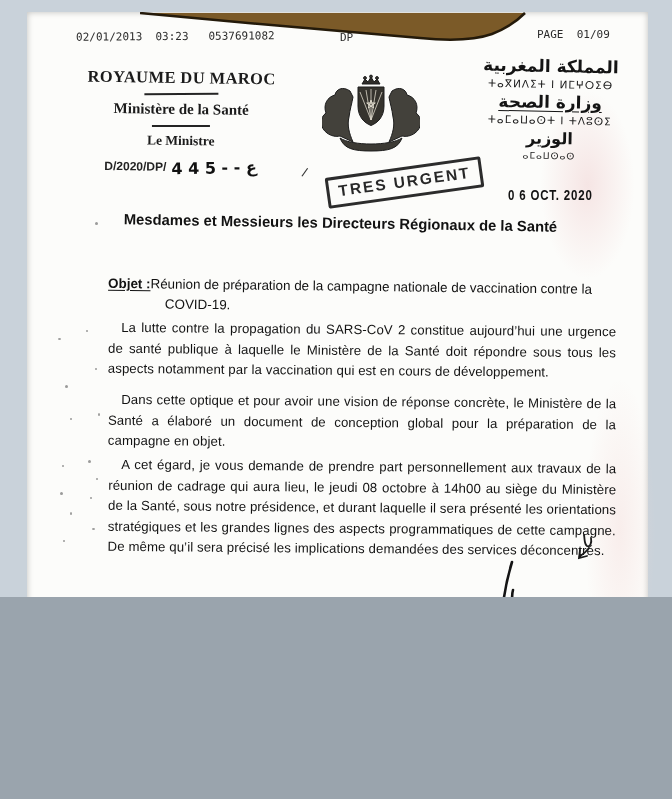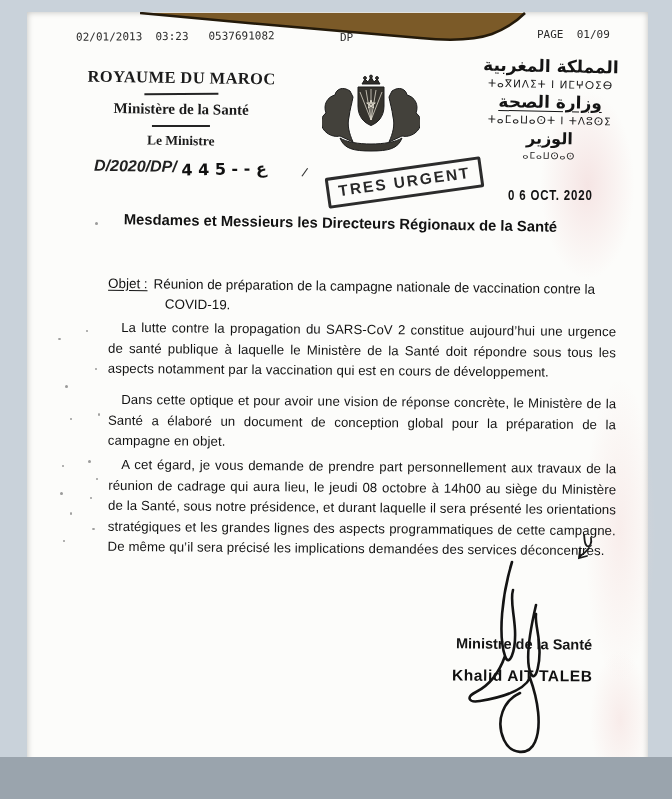--- a/index.html
+++ b/index.html
@@ -1,55 +1,55 @@
 <!DOCTYPE html>
 <html style="--canvas-bg: #c9d2da; --page-bg: #fcfcfa; --ink: #171717; --fold-brown: #7b5a28; --blotch-pink: #f3dede;"><head>
 <meta charset="utf-8">
 <style>
   :root{
     --canvas-bg:#c9d2da; --page-bg:#fcfcfa; --ink:#171717;
     --fold-brown:#7b5a28; --blotch-pink:#f3dede;
   }
   *{margin:0;padding:0;box-sizing:border-box;}
   body{background:#9aa4ad;font-family:"Liberation Sans",sans-serif;}
-  .canvas{position:relative;width:672px;height:757px;background:var(--canvas-bg);overflow:hidden;}
+  .canvas{position:relative;width:672px;height:597px;background:var(--canvas-bg);overflow:hidden;}
   .page{position:absolute;left:27px;top:12px;width:621px;height:787px;background:var(--page-bg);
         box-shadow:0 0 6px rgba(0,0,0,.25) inset;}
   .abs{position:absolute;}
   
   .fax{font-family:"DejaVu Sans Mono",monospace;font-size:11px;color:#2b2b2b;white-space:pre;}
   
   .lh-left{left:78px;top:68px;width:206px;text-align:center;transform:rotate(.8deg);color:#1b1b1b;}
   .lh-country{font-family:"Liberation Serif",serif;font-weight:bold;font-size:16.5px;letter-spacing:.4px;}
   .lh-rule{height:0;border-top:2px solid #242424;margin:5px auto 6px;transform:rotate(-1deg);}
   .lh-ministry{font-family:"Liberation Serif",serif;font-weight:bold;font-size:15px;}
   .lh-office{font-family:"Liberation Serif",serif;font-weight:bold;font-size:13.5px;}
   .ref-row{margin-top:9px;white-space:nowrap;}
-  .ref-prefix{font-size:16px;font-weight:bold;color:#222;vertical-align:2px;font-style:italic;}
+  .ref-prefix{font-size:12px;font-weight:bold;color:#222;vertical-align:2px;}
   .ref-hand{font-family:"DejaVu Sans",sans-serif;font-size:16px;font-weight:bold;letter-spacing:4px;
             color:#111;display:inline-block;transform:rotate(-2deg);}
   
   .lh-ar{left:450px;top:56px;width:200px;text-align:center;transform:rotate(1.2deg);color:#141414;}
   .ar-big{font-family:"DejaVu Sans",sans-serif;font-size:17px;font-weight:bold;line-height:21px;}
   .ar-underline{text-decoration:underline;text-underline-offset:3px;}
   .tif{font-family:"DejaVu Sans",sans-serif;font-size:10.5px;letter-spacing:1px;line-height:15px;color:#1a1a1a;}
   .tif-small{font-size:9px;}
   
   .stamp-urgent{left:326px;top:167px;padding:3px 9px 4px;border:3px solid #161616;border-radius:2px;
     transform:rotate(-8deg);font-weight:bold;font-size:15.5px;letter-spacing:2px;color:#111;
     opacity:.9;white-space:nowrap;}
   .slash-mark{left:303px;top:165px;font-size:13px;color:#333;transform:rotate(20deg);}
   .date-stamp{left:508px;top:187px;font-weight:bold;font-size:14px;letter-spacing:1px;color:#131313;
     transform:scaleX(.82);transform-origin:left;white-space:nowrap;}
   
   .recipient{left:88px;top:215px;width:505px;text-align:center;font-weight:bold;font-size:14.8px;
     color:#121212;transform:rotate(1deg);}
   .subject{left:108px;top:277px;width:518px;font-size:13.4px;color:#121212;line-height:20px;
     padding-left:57px;text-indent:-57px;transform:rotate(.7deg);}
-  .subject .lbl{font-weight:normal;text-decoration:underline;text-underline-offset:2px;margin-right:6px;}
+  .subject .lbl{font-weight:bold;text-decoration:underline;text-underline-offset:2px;}
   .para{width:508px;font-size:13.2px;line-height:20.5px;color:#131313;text-align:justify;
     text-indent:13px;transform:rotate(.5deg);letter-spacing:.1px;}
   
   .sig-title{left:456px;top:636px;font-weight:bold;font-size:14.5px;color:#141414;transform:rotate(.6deg);}
   .sig-name{left:452px;top:667px;font-weight:bold;font-size:15.5px;letter-spacing:.6px;color:#101010;
     transform:rotate(.4deg);}
   svg{display:block;}
   
   .blotch{position:absolute;border-radius:50%;pointer-events:none;}
   .speck{position:absolute;background:#4a4a4a;border-radius:50%;opacity:.55;}

